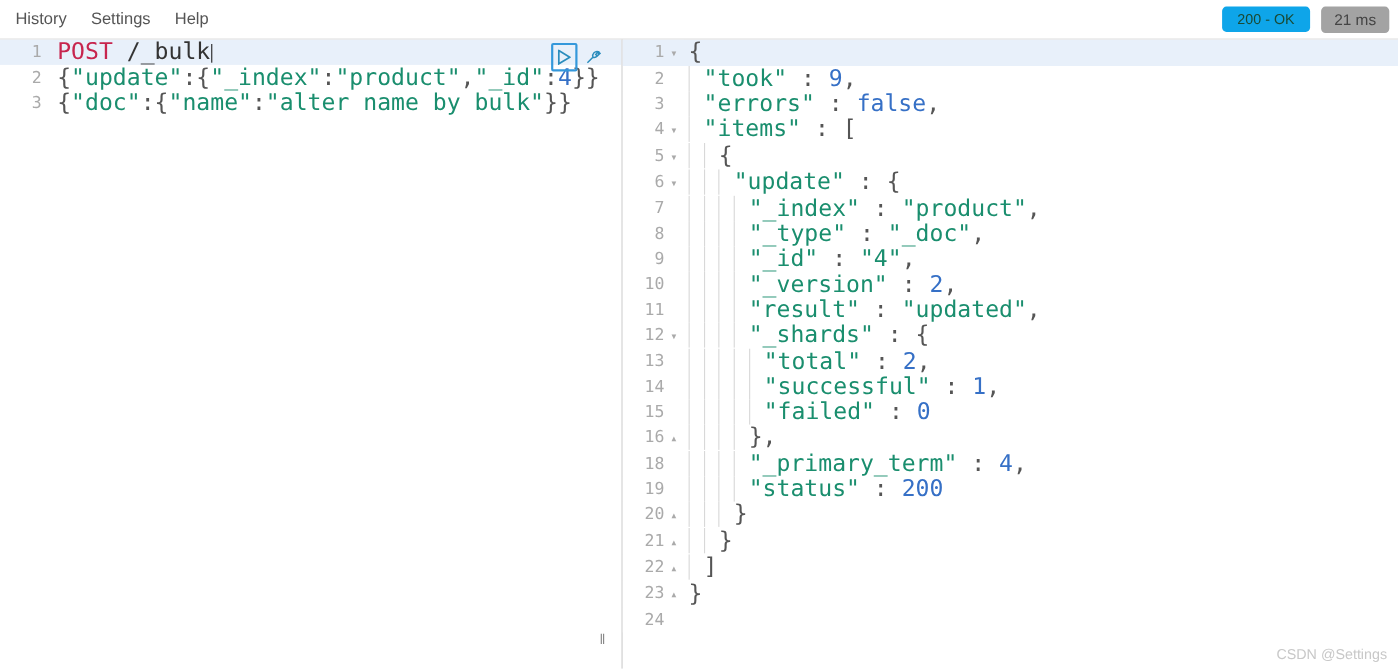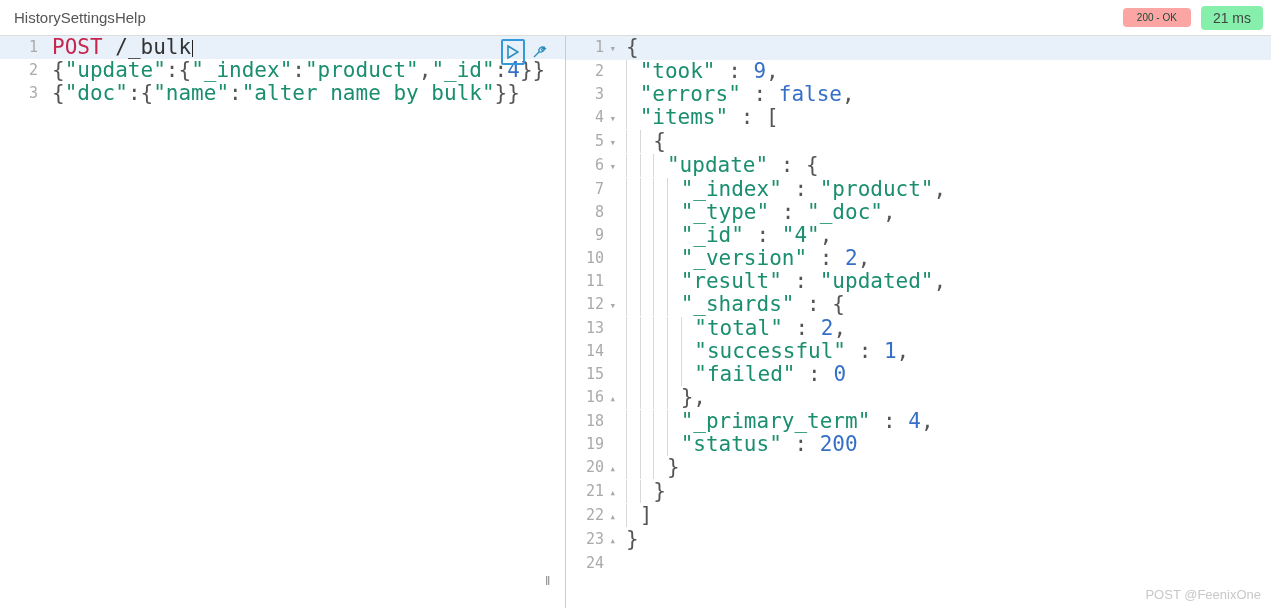--- a/index.html
+++ b/index.html
@@ -15,32 +15,32 @@
     }
     .header {
       height: 36px;
       display: flex;
       align-items: center;
       justify-content: space-between;
       padding: 0 8px;
       border-bottom: 1px solid #ddd;
       color: #555;
     }
-    .menu { display: flex; padding-left: 6px; }
+    .menu { display: flex; gap: 22px; padding-left: 6px; }
     .menu-item { font-size: 15px; cursor: pointer; }
     .header-right { display: flex; gap: 10px; align-items: center; }
     .status-badge {
-      background: #fca5a5;
+      background: #0ea5e9;
       color: #1a4a34;
       padding: 4px 14px;
       border-radius: 4px;
-      font-size: 10px;
+      font-size: 13px;
     }
     .time-badge {
-      background: #86efac;
+      background: #a3a3a3;
       color: #444;
       padding: 4px 12px;
       border-radius: 4px;
       font-size: 14px;
     }
     .panes {
       display: flex;
       height: calc(100% - 36px);
       position: relative;
     }
@@ -285,13 +285,13 @@
           <div class="code"><span class="tok-punc">}</span></div>
         </div>
         <div class="editor-line">
           <div class="gutter wide">24<span class="fold-marker"></span></div>
           <div class="code"></div>
         </div>
       </div>
   </div>
 </div>
 
-<div class="watermark">POST @FeenixOne</div>
+<div class="watermark">CSDN @Settings</div>
 
 </body></html>

